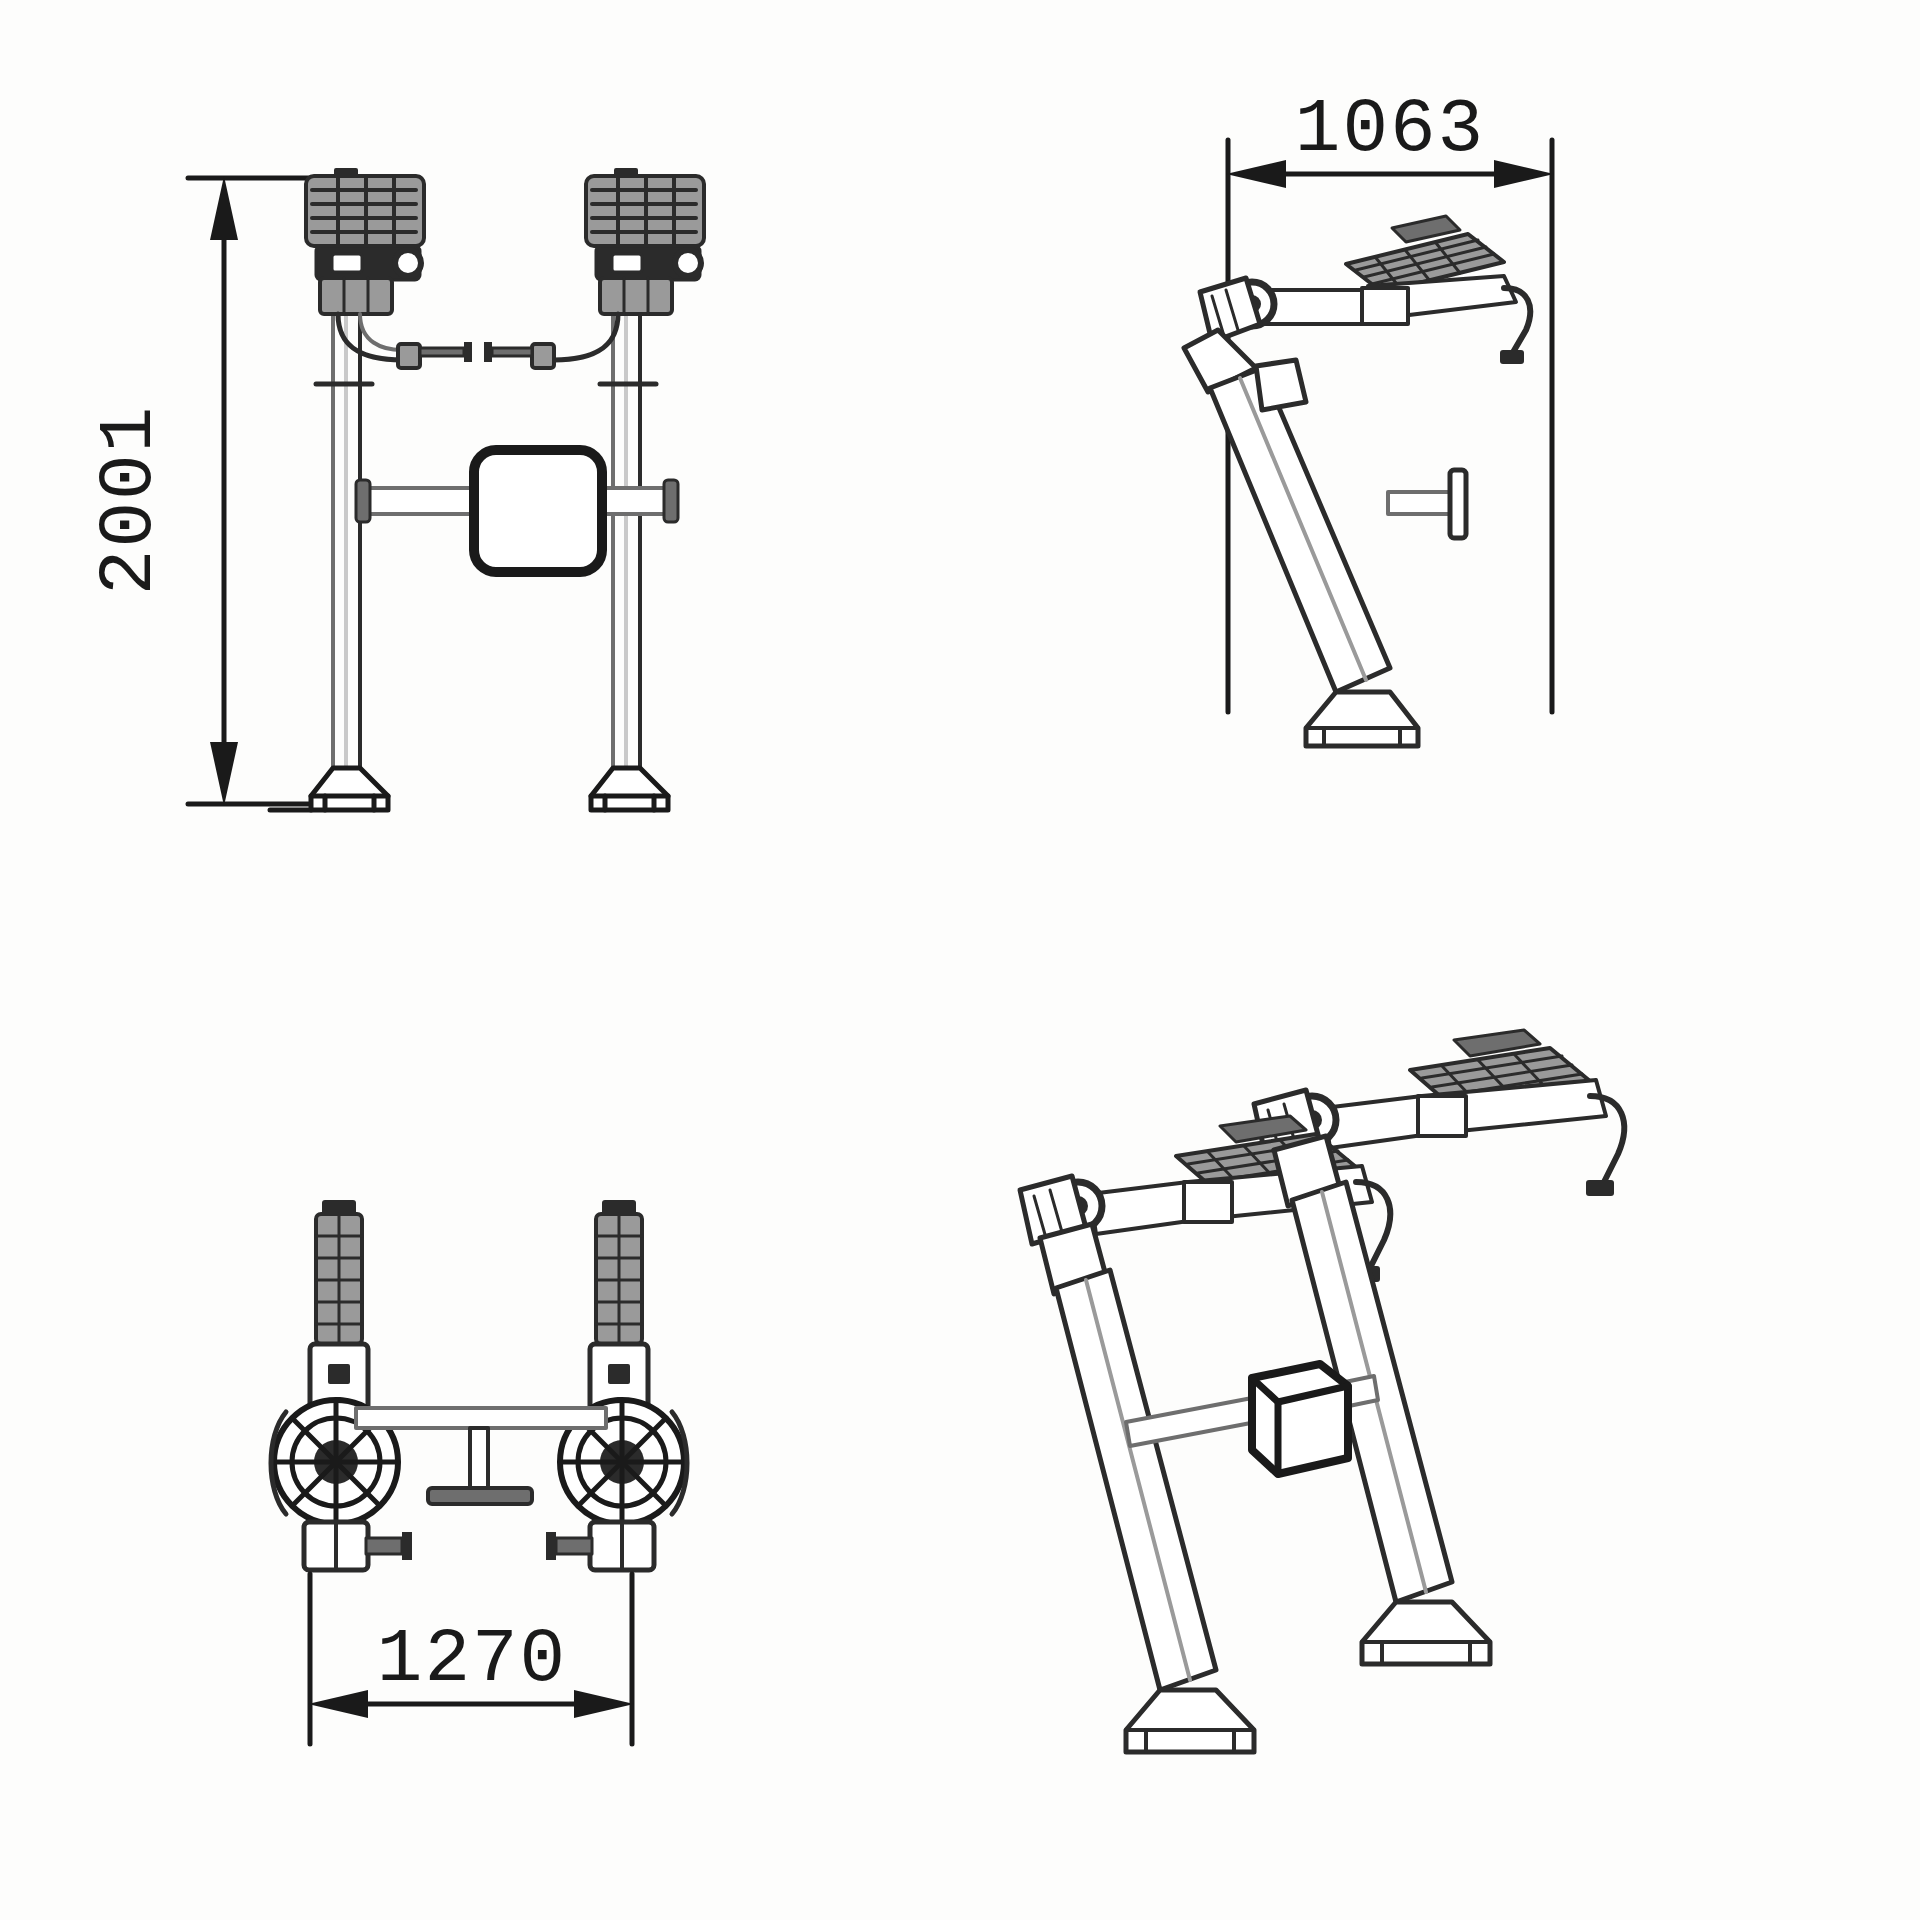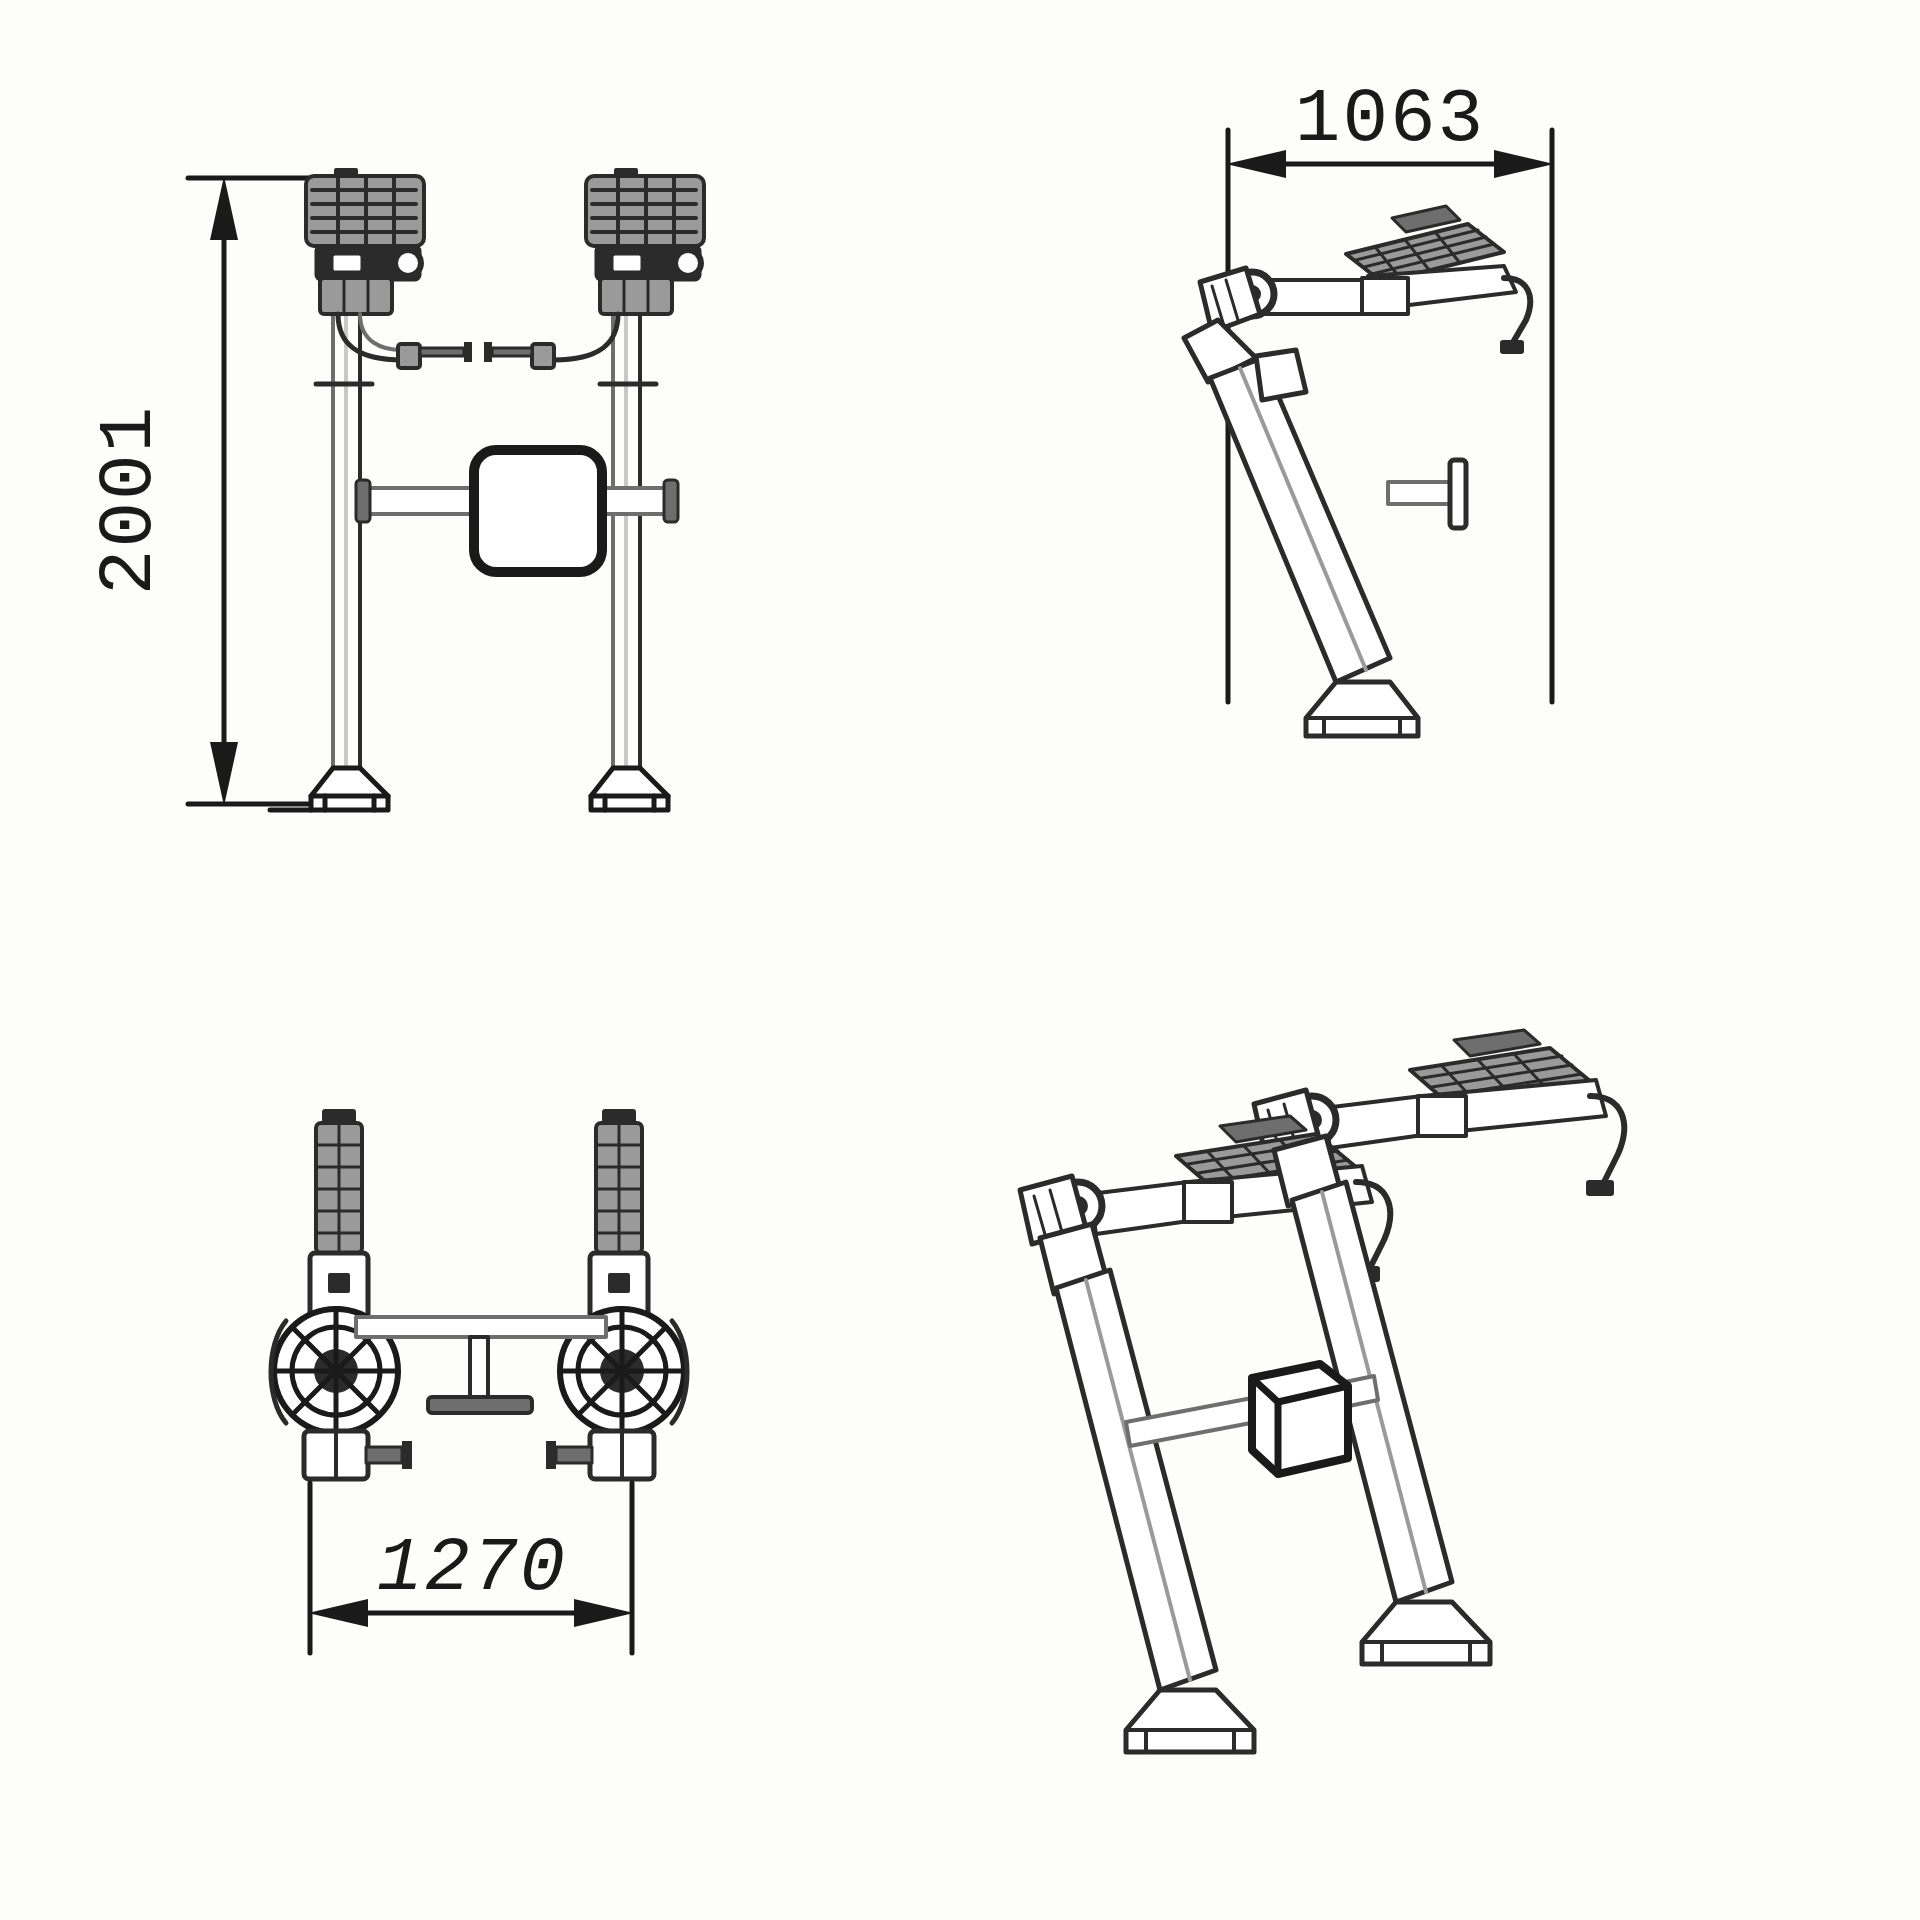--- a/index.html
+++ b/index.html
@@ -154,21 +154,21 @@
           <rect x="544" y="360" width="14" height="42" rx="4" fill="#6e6e6e" stroke="#2b2b2b" stroke-width="3"></rect>
 
           <rect x="354" y="330" width="128" height="122" rx="22" fill="#ffffff" stroke="#1a1a1a" stroke-width="10"></rect>
         </g>
       </g>
 
       <text class="dimtext-v" x="30" y="380" transform="rotate(-90 30 380)" text-anchor="middle">2001</text>
     </svg>
   </div>
 
-  <div class="view" style="left:1100px; top:82px;">
+  <div class="view" style="left:1100px; top:92px;">
     <svg width="700" height="760" viewBox="0 0 700 760">
       <g fill="none" stroke="#1a1a1a" stroke-linecap="round" stroke-linejoin="round">
 
         <g stroke-width="5">
           <line x1="128" y1="48" x2="128" y2="620"></line>
           <line x1="452" y1="48" x2="452" y2="620"></line>
           <line x1="150" y1="82" x2="430" y2="82"></line>
         </g>
         <polygon points="126,82 186,68 186,96" fill="#1a1a1a" stroke="none"></polygon>
         <polygon points="454,82 394,68 394,96" fill="#1a1a1a" stroke="none"></polygon>
@@ -215,21 +215,21 @@
           <path d="M236 600 L206 636 L206 654 L318 654 L318 636 L290 600 Z" fill="#ffffff" stroke="#2b2b2b" stroke-width="5"></path>
           <line x1="206" y1="636" x2="318" y2="636" stroke="#2b2b2b" stroke-width="4"></line>
           <line x1="224" y1="636" x2="224" y2="654" stroke="#2b2b2b" stroke-width="4"></line>
           <line x1="300" y1="636" x2="300" y2="654" stroke="#2b2b2b" stroke-width="4"></line>
         </g>
       </g>
       <text class="dimtext" x="290" y="58" text-anchor="middle">1063</text>
     </svg>
   </div>
 
-  <div class="view" style="left:260px; top:1093px;font-style:italic;">
+  <div class="view" style="left:260px; top:1184px;">
     <svg width="560" height="620" viewBox="0 0 560 620">
       <g fill="none" stroke="#1a1a1a" stroke-linecap="round" stroke-linejoin="round">
 
         <g>
           <rect x="56" y="30" width="46" height="130" rx="5" fill="#9a9a9a" stroke="#2b2b2b" stroke-width="4"></rect>
           <g stroke="#2b2b2b" stroke-width="3">
             <line x1="56" y1="52" x2="102" y2="52"></line>
             <line x1="56" y1="74" x2="102" y2="74"></line>
             <line x1="56" y1="96" x2="102" y2="96"></line>
             <line x1="56" y1="118" x2="102" y2="118"></line>

